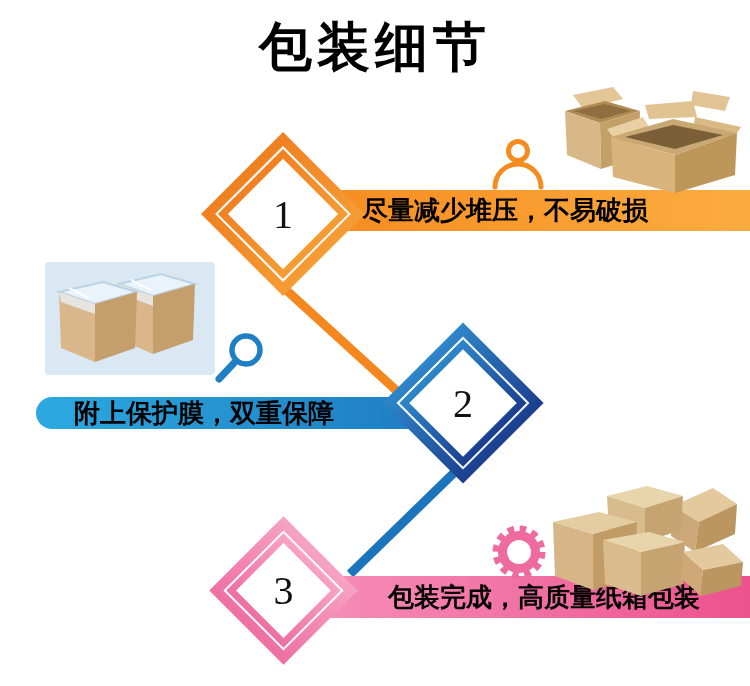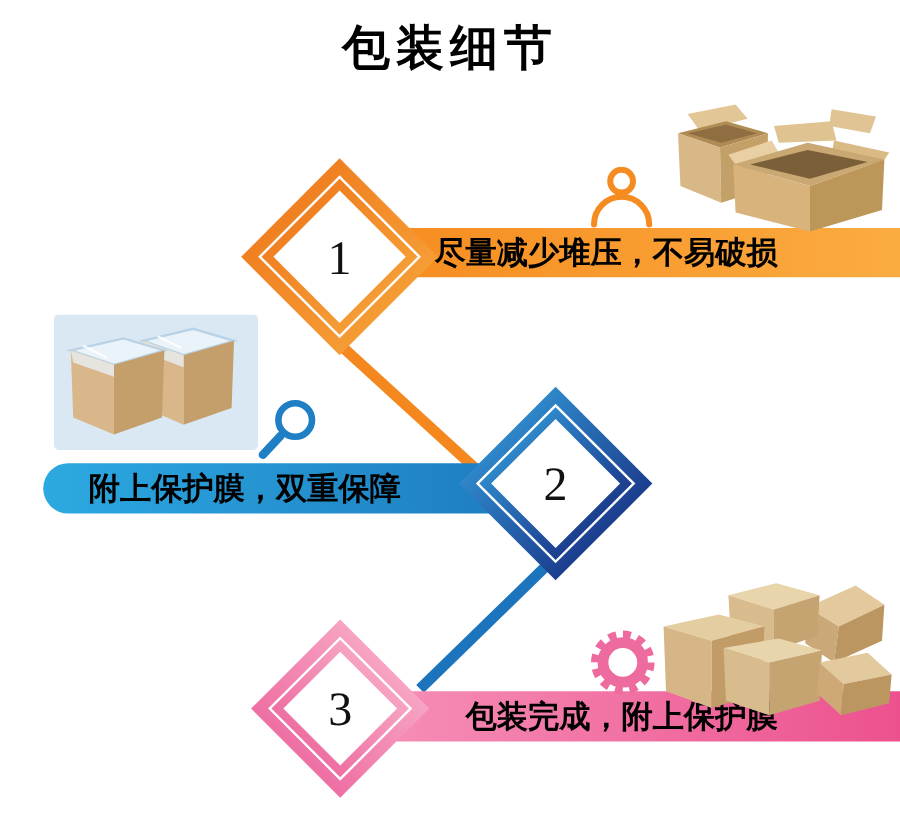--- a/index.html
+++ b/index.html
@@ -3,33 +3,33 @@
 <meta charset="utf-8">
 <style>
   html,body{margin:0;padding:0;}
   body{
     width:750px;height:686px;position:relative;background:#ffffff;
     font-family:"Liberation Sans","DejaVu Sans",sans-serif;overflow:hidden;
   }
   .canvas{position:absolute;left:0;top:0;width:750px;height:686px;}
   .title{
     position:absolute;top:12px;left:0;width:100%;text-align:center;
-    font-size:40px;font-weight:bold;color:#000;letter-spacing:5px;z-index:5;
+    font-size:53px;font-weight:bold;color:#000;letter-spacing:5px;z-index:5;
   }
   .lines{position:absolute;left:0;top:0;width:750px;height:686px;z-index:1;}
   .step{position:absolute;left:0;top:0;width:750px;height:686px;pointer-events:none;}
   .banner{
     position:absolute;z-index:2;display:flex;align-items:center;
     color:#000;font-weight:bold;font-size:26px;white-space:nowrap;
     background:linear-gradient(90deg,var(--g1),var(--g2));
   }
   .banner-right{border-radius:0 21px 21px 0;}
   .banner-left{border-radius:21px 0 0 21px;}
   .banner-1{left:300px;top:190px;width:415px;height:41px;padding-left:62px;}
-  .banner-2{left:36px;top:386px;width:420px;height:42px;padding-left:38px;}
+  .banner-2{left:36px;top:397px;width:420px;height:32px;padding-left:38px;}
   .banner-3{left:302px;top:576px;width:416px;height:42px;padding-left:86px;}
   .diamond{position:absolute;z-index:3;}
   .diamond-1{left:225px;top:156px;width:116px;height:116px;}
   .diamond-2{left:406px;top:346px;width:114px;height:114px;}
   .diamond-3{left:231px;top:538px;width:105px;height:105px;}
   .d-rot{position:absolute;left:0;top:0;right:0;bottom:0;transform:rotate(45deg);}
   .d-layer{position:absolute;}
   .l1{left:0;top:0;right:0;bottom:0;background:linear-gradient(var(--da,90deg),var(--d1),var(--d2));}
   .l2{left:10px;top:10px;right:10px;bottom:10px;background:#fff;}
   .l3{left:12px;top:12px;right:12px;bottom:12px;background:linear-gradient(var(--da,90deg),var(--d1),var(--d2));}
@@ -129,21 +129,21 @@
         <polygon points="50,42 92,30 90,86 50,100" fill="#C49F6C"></polygon>
         <polygon points="14,30 50,42 50,52 16,40" fill="#EAF3FA" opacity="0.75"></polygon>
         <line x1="24" y1="26" x2="44" y2="36" stroke="#FFFFFF" stroke-width="2" opacity="0.8"></line>
         <line x1="86" y1="18" x2="106" y2="28" stroke="#FFFFFF" stroke-width="2" opacity="0.8"></line>
       </svg>
     </div>
   </div>
 
   <div class="step" style="--g1: #F690B8; --g2: #EB4A89; --d1: #F7A3C3; --d2: #EE6FA3; --icon: #ED6B9E;">
     <div class="banner banner-right banner-3">
-      <span>包装完成，附上保护膜</span>
+      <span>包装完成，高质量纸箱包装</span>
     </div>
     <div class="diamond diamond-3" style="--da:180deg;">
       <div class="d-rot">
         <div class="d-layer l1"></div>
         <div class="d-layer l2"></div>
         <div class="d-layer l3"></div>
         <div class="d-layer l4"></div>
       </div>
       <div class="d-num">3</div>
     </div>

